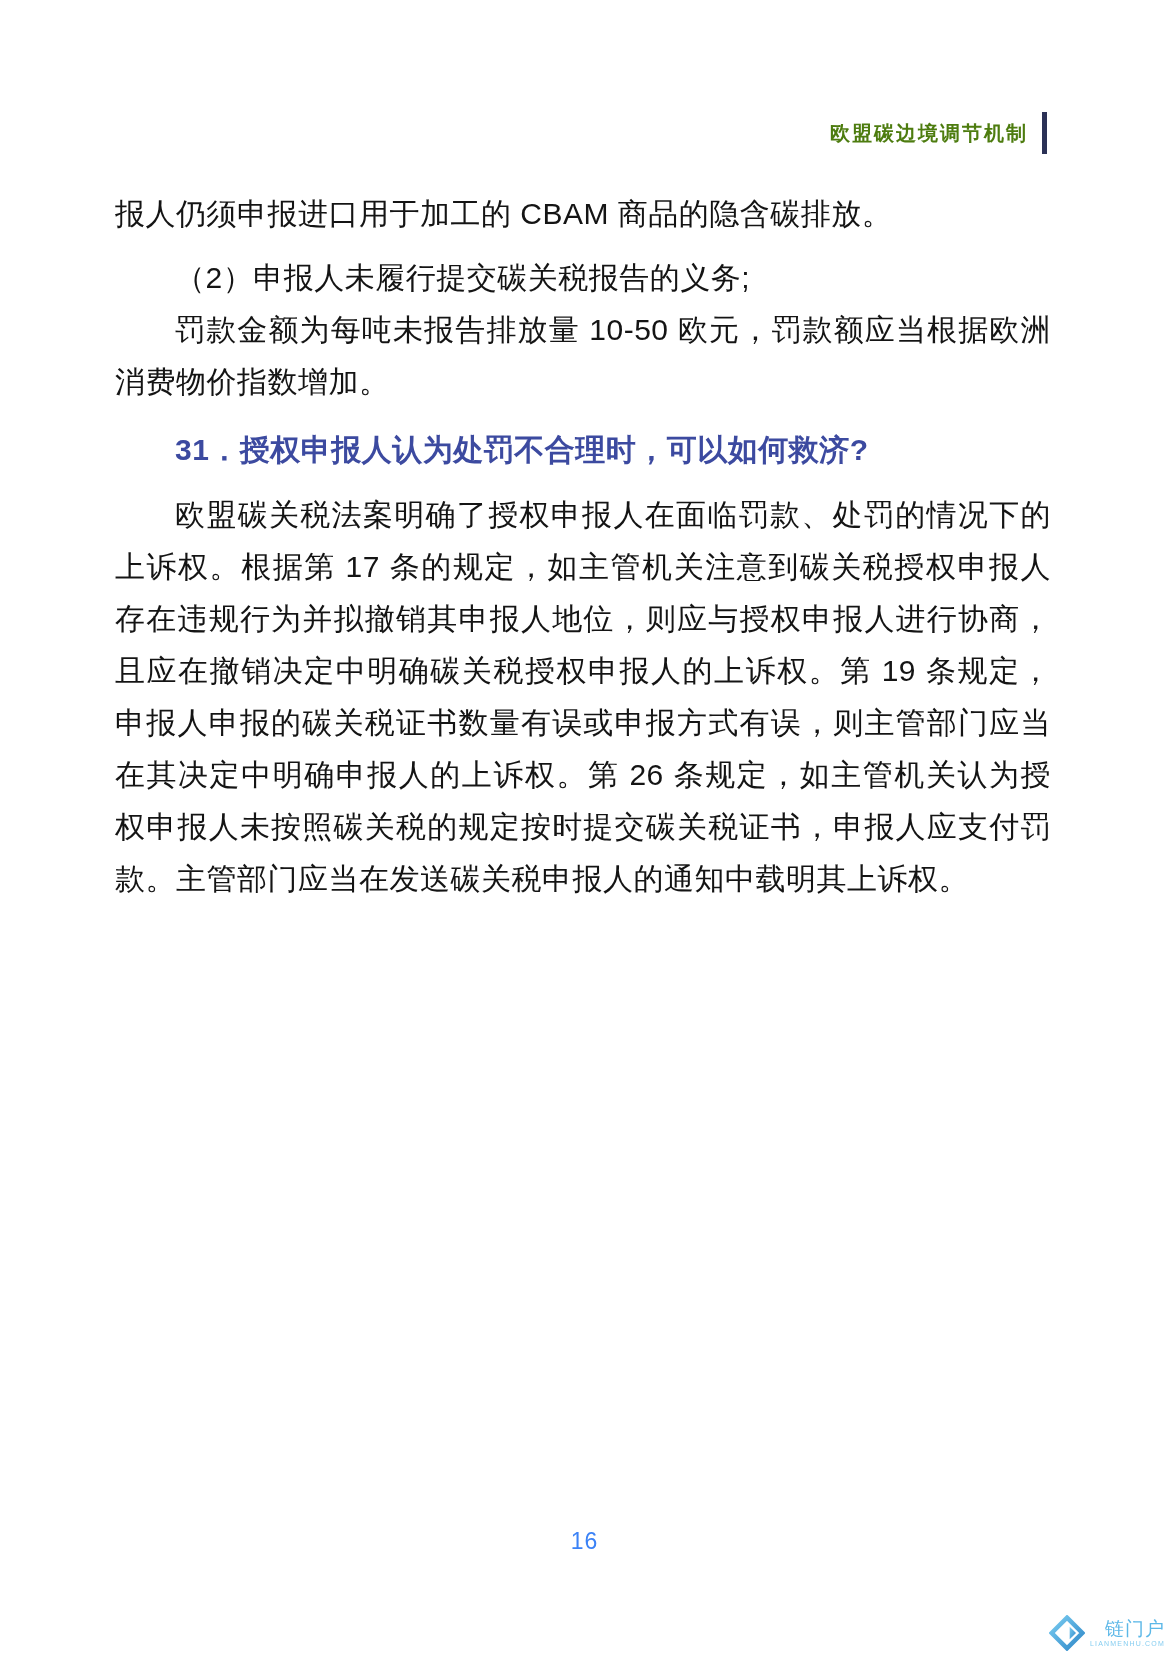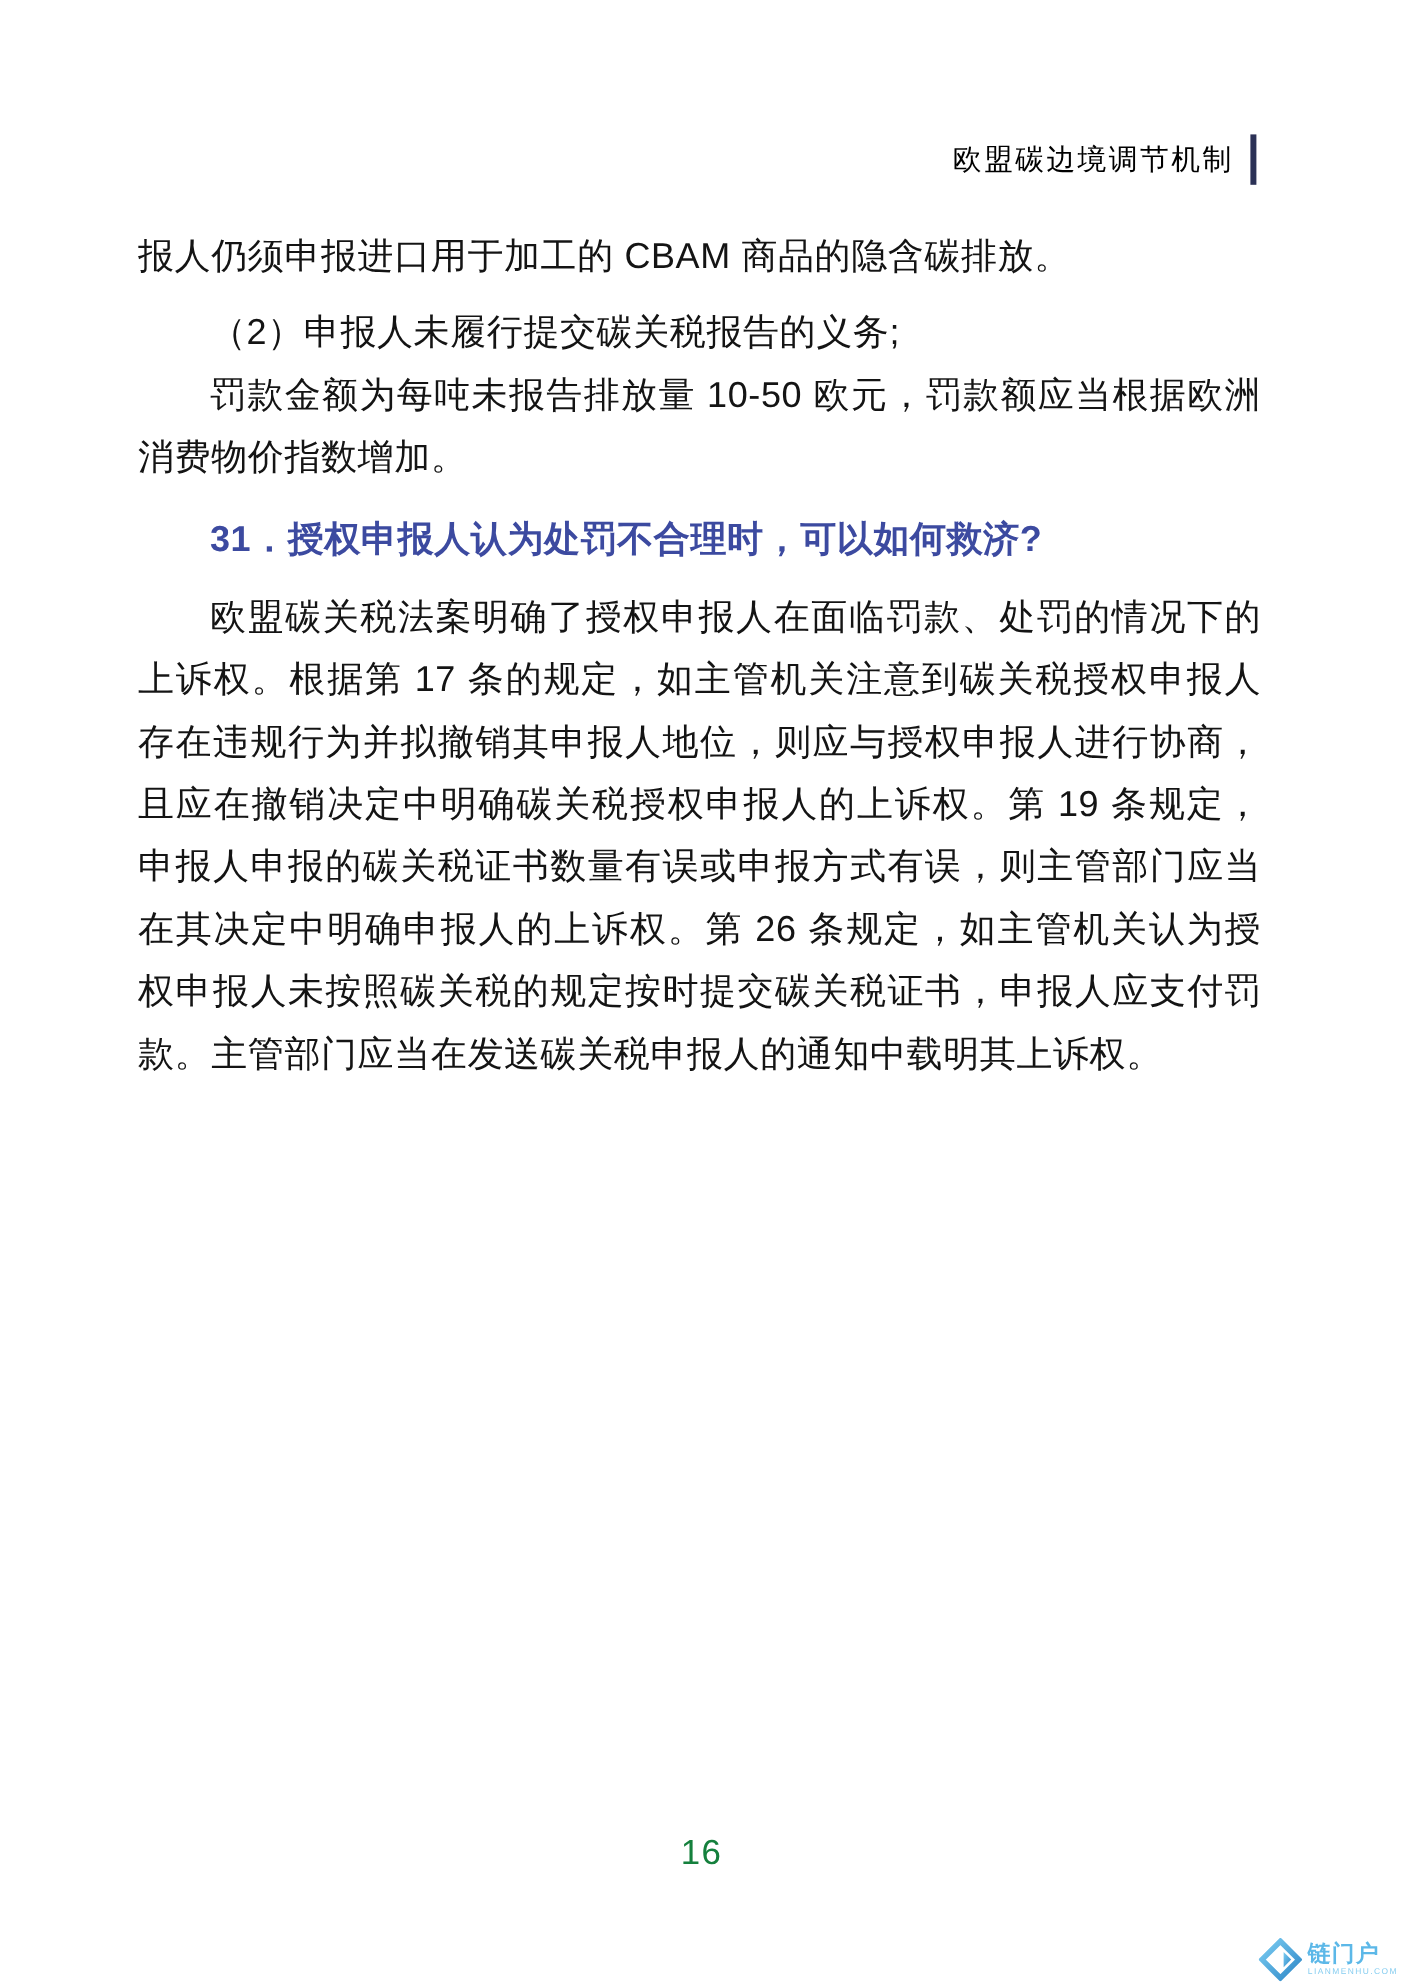--- a/index.html
+++ b/index.html
@@ -17,24 +17,24 @@
   
   .page-header {
     position: absolute;
     top: 112px;
     right: 122px;
     display: flex;
     align-items: center;
     gap: 14px;
   }
   .header-title {
-    color: #000000;
-    font-size: 24px;
+    color: #4d7c0f;
+    font-size: 20px;
     letter-spacing: 2px;
-    font-weight: 400;
+    font-weight: 700;
   }
   .header-bar {
     display: inline-block;
     width: 5px;
     height: 42px;
     background: #2b3156;
   }
   
   .content {
     position: absolute;
@@ -66,41 +66,42 @@
     letter-spacing: 0.5px;
   }
   
   .page-footer {
     position: absolute;
     left: 0; right: 0;
     top: 1528px;
     text-align: center;
   }
   .page-number {
-    color: #15803d;
-    font-size: 29px;
+    color: #3b82f6;
+    font-size: 23px;
     letter-spacing: 1px;
   }
   
   .watermark {
     position: absolute;
     right: 4px;
     bottom: 2px;
     display: flex;
     align-items: center;
     gap: 5px;
     opacity: 0.92;
   }
   .wm-icon { display: block; }
   .wm-textcol { display: flex; flex-direction: column; line-height: 1; }
   .wm-name {
     color: #4fb2e6;
     font-size: 19px;
-    font-weight: bold;
+    font-weight: normal;
     letter-spacing: 1px;
+    text-align: right;
   }
   .wm-url {
     color: #7cc9ef;
     font-size: 7px;
     letter-spacing: 1.2px;
     margin-top: 2px;
   }
 </style>
 </head>
 <body>

